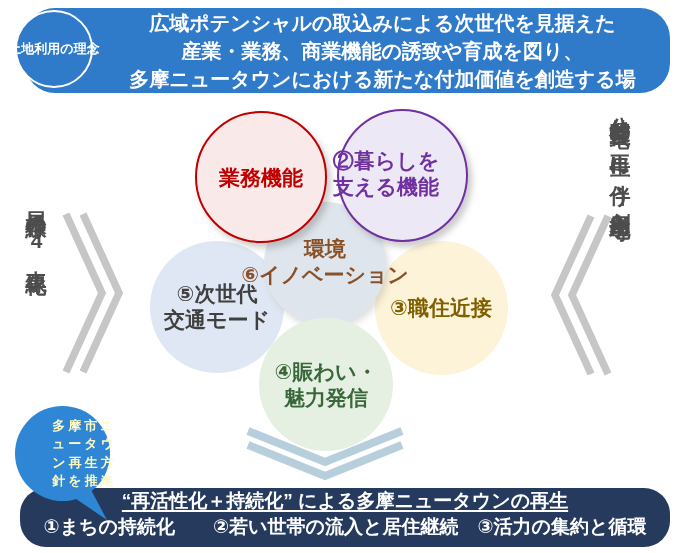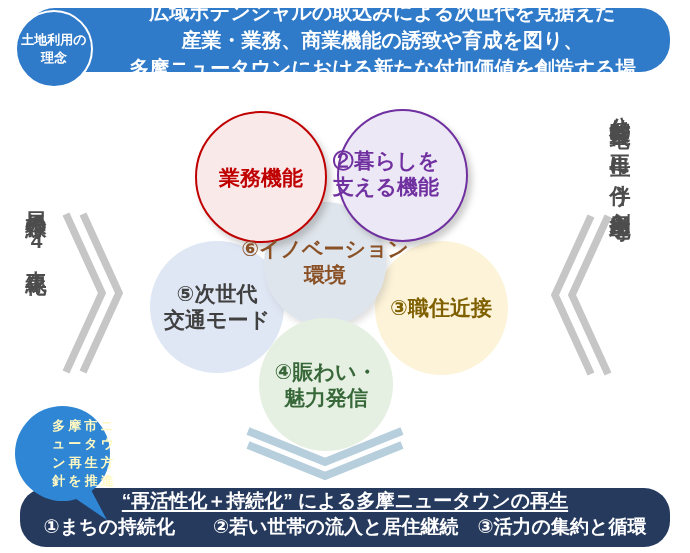--- a/index.html
+++ b/index.html
@@ -3,33 +3,33 @@
 <meta charset="utf-8">
 <style>
   html,body { margin:0; padding:0; background:#ffffff; }
   #stage {
     position:relative; width:690px; height:553px; overflow:hidden;
     background:#ffffff;
     font-family:"Liberation Sans","DejaVu Sans",sans-serif;
   }
   
   .banner {
-    position:absolute; left:25px; top:8px; width:645px; height:64px;
+    position:absolute; left:25px; top:8px; width:645px; height:85px;
     border-radius:30px; box-sizing:border-box;
     display:flex; flex-direction:column; justify-content:center;
     padding-left:78px; padding-right:8px;
   }
   .banner .tl {
     color:#fff; font-weight:bold; font-size:20px; line-height:1.4;
     text-align:center; white-space:nowrap;
   }
   .badge {
     position:absolute; left:15px; top:10px; width:78px; height:78px;
     border-radius:50%; border:2.5px solid #ffffff; box-sizing:border-box;
-    display:flex; flex-direction:column; justify-content:center; align-items:center;
+    display:flex; justify-content:center; align-items:center;
   }
   .badge .bl { color:#fff; font-weight:bold; font-size:13px; line-height:1.4; white-space:nowrap; }
   
   .vtext {
     position:absolute; writing-mode:vertical-rl; text-orientation:upright;
     font-weight:bold; font-size:21px; letter-spacing:2px; white-space:nowrap;
   }
   .chev { position:absolute; }
   
   .circle { position:absolute; border-radius:50%; box-sizing:border-box; }
@@ -104,22 +104,22 @@
   <div class="circle c2" style="background-color: rgb(236, 232, 246); border-color: rgb(112, 48, 160);"></div>
 
   <div class="clabel l1" style="color: rgb(192, 0, 0);">
     <div>業務機能</div>
   </div>
   <div class="clabel l2" style="color: rgb(112, 48, 160);">
     <div>②暮らしを</div>
     <div>支える機能</div>
   </div>
   <div class="clabel l6" style="color: rgb(138, 81, 38);">
+    <div>環境</div>
     <div>⑥イノベーション</div>
-    <div>環境</div>
   </div>
   <div class="clabel l5" style="color: #404040;">
     <div>⑤次世代</div>
     <div>交通モード</div>
   </div>
   <div class="clabel l3" style="color: rgb(127, 96, 0);">
     <div>③職住近接</div>
   </div>
   <div class="clabel l4" style="color: rgb(56, 104, 58);">
     <div>④賑わい・</div>

